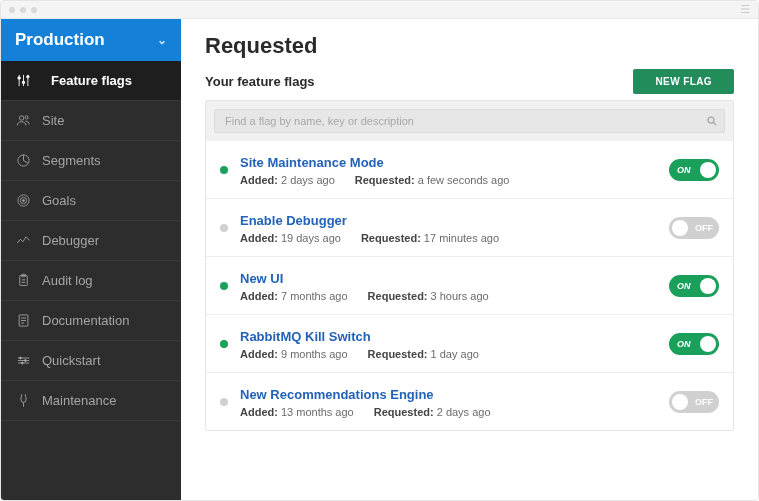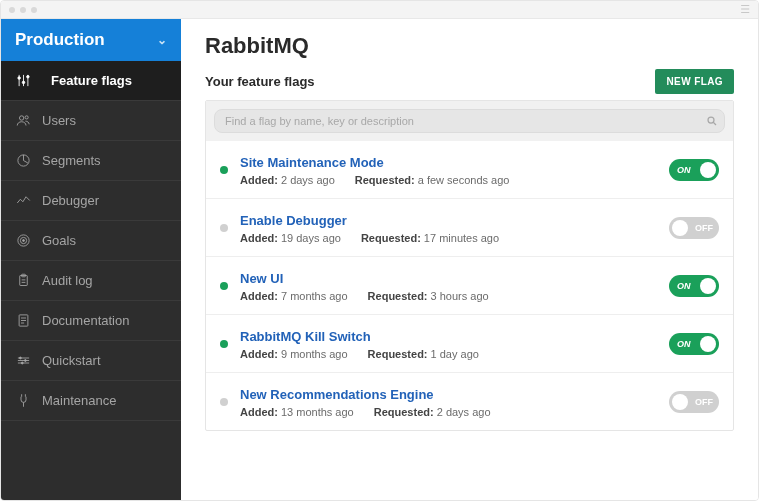--- a/index.html
+++ b/index.html
@@ -16,24 +16,24 @@
     .nav { list-style: none; }
     .nav li { height: 40px; display: flex; align-items: center; padding: 0 14px; color: #a5a5a5; font-size: 13px; gap: 11px; cursor: pointer; border-bottom: 1px solid #3a3a3a; position: relative; }
     .nav li.active { background: #1e1e1e; color: #fff; font-weight: 600; gap: 20px; }
     .nav li.active::after { content: ""; position: absolute; right: -7px; top: 50%; transform: translateY(-50%); width: 0; height: 0; border-top: 7px solid transparent; border-bottom: 7px solid transparent; border-right: 7px solid #fff; }
     .nav .ico { width: 16px; height: 16px; display: inline-flex; align-items: center; justify-content: center; flex-shrink: 0; }
     .nav .ico svg { width: 15px; height: 15px; stroke: currentColor; fill: none; stroke-width: 1.4; }
     .main { flex: 1; background: #fff; display: flex; flex-direction: column; overflow: hidden; }
     .page-title { padding: 14px 24px 10px; font-size: 22px; font-weight: 600; color: #2a2a2a; }
     .sub-head { display: flex; align-items: center; justify-content: space-between; padding: 0 24px 6px; gap: 16px; }
     .sub-head h2 { font-size: 13px; font-weight: 700; color: #2a2a2a; }
-    .new-flag-btn { background: #238c5b; color: #fff; border: none; padding: 7px 11px; font-size: 10px; font-weight: 700; letter-spacing: 0.4px; border-radius: 2px; cursor: pointer; }
+    .new-flag-btn { background: #238c5b; color: #fff; border: none; padding: 7px 22px; font-size: 10px; font-weight: 700; letter-spacing: 0.4px; border-radius: 2px; cursor: pointer; }
     .panel { margin: 0 24px; border: 1px solid #e5e5e5; border-radius: 2px; overflow: hidden; }
     .search-row { background: #f1f1f1; padding: 8px; }
-    .search-box { background: #e6e6e6; border: 1px solid #dcdcdc; border-radius: 8px; display: flex; align-items: center; }
+    .search-box { background: #e6e6e6; border: 1px solid #dcdcdc; border-radius: 2px; display: flex; align-items: center; }
     .search-box input { flex: 1; border: none; background: transparent; padding: 5px 10px; font-size: 11px; color: #777; outline: none; }
     .search-box input::placeholder { color: #a8a8a8; }
     .search-box .sicon { width: 24px; display: inline-flex; align-items: center; justify-content: center; color: #a8a8a8; }
     .flag-list { }
     .flag-row { display: flex; align-items: center; padding: 12px 14px; border-top: 1px solid #eee; gap: 12px; }
     .flag-row:first-child { border-top: none; }
     .dot { width: 8px; height: 8px; border-radius: 50%; flex-shrink: 0; }
     .dot.on { background: #1aa05a; }
     .dot.off { background: #d0d0d0; }
     .flag-info { flex: 1; }
@@ -85,48 +85,48 @@
           </li>
           <li>
             <span class="ico">
               <svg viewBox="0 0 24 24">
                 <circle cx="9" cy="8" r="3.5"></circle>
                 <path d="M2 20c0-3.5 3-6 7-6s7 2.5 7 6"></path>
                 <circle cx="17" cy="7" r="2.5"></circle>
                 <path d="M15 13c3 0 6 2 6 5"></path>
               </svg>
             </span>
-            <span>Users</span>
+            <span>Site</span>
           </li>
           <li>
             <span class="ico">
               <svg viewBox="0 0 24 24">
                 <circle cx="12" cy="12" r="9"></circle>
                 <path d="M12 3v9l7 4"></path>
               </svg>
             </span>
             <span>Segments</span>
-          </li>
-          <li>
-            <span class="ico">
-              <svg viewBox="0 0 24 24">
-                <polyline points="2,16 7,10 11,14 16,6 22,12"></polyline>
-              </svg>
-            </span>
-            <span>Debugger</span>
           </li>
           <li>
             <span class="ico">
               <svg viewBox="0 0 24 24">
                 <circle cx="12" cy="12" r="9"></circle>
                 <circle cx="12" cy="12" r="5"></circle>
                 <circle cx="12" cy="12" r="1.5" fill="currentColor"></circle>
               </svg>
             </span>
             <span>Goals</span>
+          </li>
+          <li>
+            <span class="ico">
+              <svg viewBox="0 0 24 24">
+                <polyline points="2,16 7,10 11,14 16,6 22,12"></polyline>
+              </svg>
+            </span>
+            <span>Debugger</span>
           </li>
           <li>
             <span class="ico">
               <svg viewBox="0 0 24 24">
                 <rect x="6" y="4" width="12" height="16" rx="1"></rect>
                 <rect x="9" y="2" width="6" height="4" rx="1"></rect>
                 <line x1="9" y1="11" x2="15" y2="11"></line>
                 <line x1="9" y1="15" x2="15" y2="15"></line>
               </svg>
             </span>
@@ -163,21 +163,21 @@
                 <line x1="9" y1="2" x2="9" y2="6"></line>
                 <line x1="15" y1="2" x2="15" y2="6"></line>
                 <line x1="12" y1="15" x2="12" y2="22"></line>
               </svg>
             </span>
             <span>Maintenance</span>
           </li>
         </ul>
     </div>
     <div class="main">
-      <div class="page-title">RabbitMQ</div>
+      <div class="page-title">Requested</div>
       <div class="sub-head">
         <h2>Your feature flags</h2>
         <button class="new-flag-btn">NEW FLAG</button>
       </div>
       <div class="panel">
         <div class="search-row">
           <div class="search-box">
             <input type="text" placeholder="Find a flag by name, key or description" style="">
             <span class="sicon">
               <svg width="12" height="12" viewBox="0 0 24 24" fill="none" stroke="currentColor" stroke-width="2.5">

